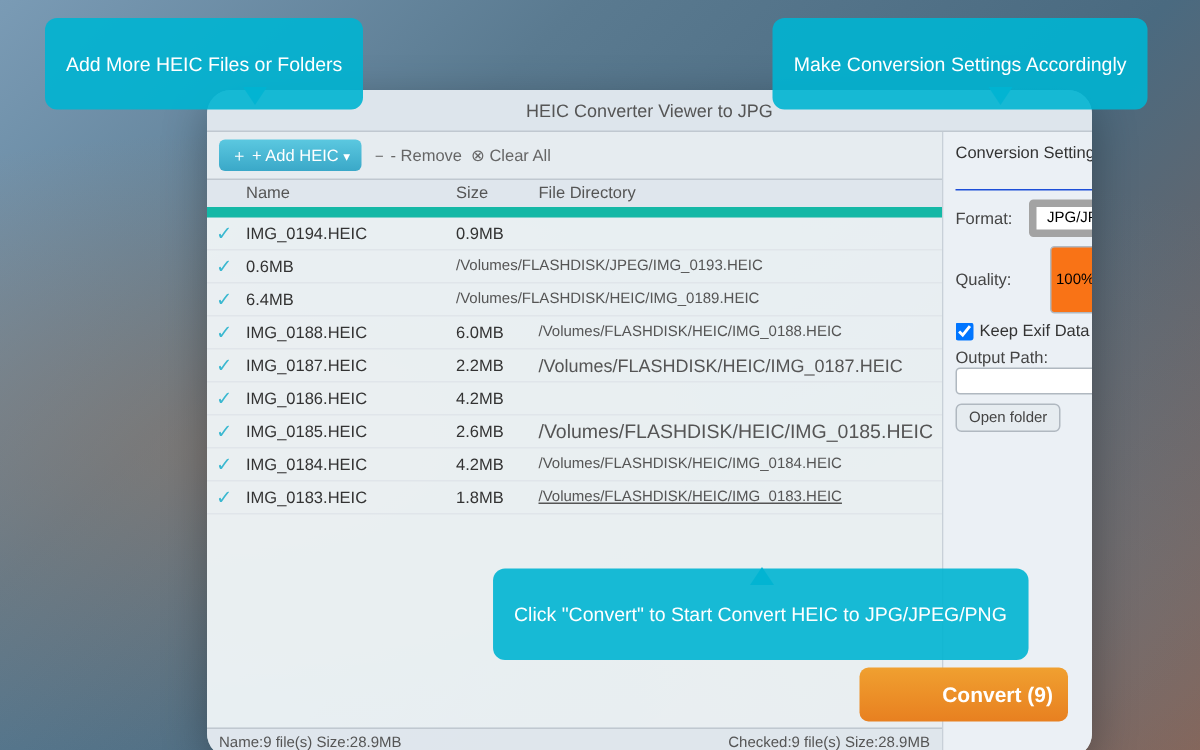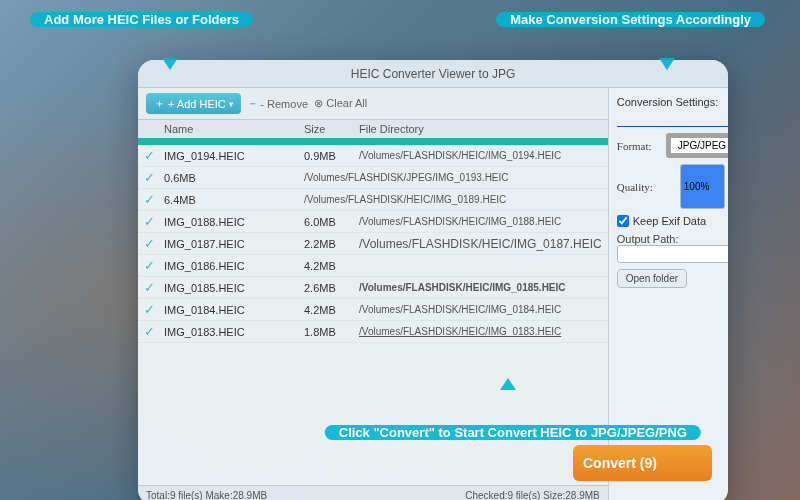--- a/index.html
+++ b/index.html
@@ -27,22 +27,22 @@
       background: radial-gradient(ellipse at 20% 60%, rgba(180,120,80,0.4) 0%, transparent 50%),
                   radial-gradient(ellipse at 80% 80%, rgba(100,140,160,0.3) 0%, transparent 50%);
     }
 
     
     .tooltip-bubble {
       position: absolute;
       background: rgba(0, 180, 210, 0.9);
       color: white;
       font-size: 13px;
-      font-weight: 700;
-      padding: 0 14px;
+      font-weight: 400;
+      padding: 23px 14px;
       border-radius: 8px;
       z-index: 10;
     }
     .tooltip-bubble.top-left {
       top: 12px;
       left: 30px;
     }
     .tooltip-bubble.top-right {
       top: 12px;
       right: 35px;
@@ -228,38 +228,37 @@
     .setting-row {
       display: flex;
       align-items: center;
       justify-content: space-between;
       gap: 4px;
     }
     .setting-label {
       font-size: 11px;
       color: #444;
       min-width: 45px;
-      font-family: Liberation Serif, serif;
     }
 
     .setting-select {
       font-size: 10px;
       border: 5px solid #a3a3a3;
       border-radius: 3px;
       padding: 1px 3px;
       background: white;
       flex: 1;
     }
 
     .setting-input-num {
       font-size: 10px;
       border: 1px solid #b0b8c0;
       border-radius: 3px;
       padding: 16px 3px;
-      background: #3b82f6;
+      background: #f97316;
       width: 45px;
     }
 
     .stepper {
       display: flex;
       flex-direction: column;
       border: 1px solid #b0b8c0;
       border-radius: 2px;
       overflow: hidden;
     }
@@ -329,21 +328,21 @@
     .btn-convert {
       background: linear-gradient(to bottom, #f0a030, #e88020);
       border: none;
       border-radius: 6px;
       color: white;
       font-size: 14px;
       font-weight: 600;
       padding: 10px;
       cursor: pointer;
       margin: 6px 8px;
-      text-align: left;
+      text-align: right;
     }
   </style>
 </head>
 <body>
 
 <div class="bg"></div>
 
 <div class="tooltip-bubble top-left">
   <span>Add More HEIC Files or Folders</span>
 </div>
@@ -393,21 +392,20 @@
         <span>Size</span>
         <span>File Directory</span>
       </div>
 
       <div class="file-table">
 
       <div class="table-row">
       <span class="row-check" style="color:#3ab8d0; font-size:13px;">✓</span>
       <span>IMG_0194.HEIC</span>
       <span>0.9MB</span>
-      <span style="font-size:10px; color:#555;">/Volumes/FLASHDISK/HEIC/IMG_0194.HEIC</span>
     </div>
           <div class="table-row">
       <span class="row-check" style="color:#3ab8d0; font-size:13px;">✓</span>
       <span>0.6MB</span>
       <span style="font-size:10px; color:#555;">/Volumes/FLASHDISK/JPEG/IMG_0193.HEIC</span>
     </div>
           <div class="table-row">
       <span class="row-check" style="color:#3ab8d0; font-size:13px;">✓</span>
       <span>6.4MB</span>
       <span style="font-size:10px; color:#555;">/Volumes/FLASHDISK/HEIC/IMG_0189.HEIC</span>
@@ -426,38 +424,38 @@
     </div>
           <div class="table-row">
       <span class="row-check" style="color:#3ab8d0; font-size:13px;">✓</span>
       <span>IMG_0186.HEIC</span>
       <span>4.2MB</span>
     </div>
           <div class="table-row">
       <span class="row-check" style="color:#3ab8d0; font-size:13px;">✓</span>
       <span>IMG_0185.HEIC</span>
       <span>2.6MB</span>
-      <span style="font-size:10px; color:#555;font-weight:bold;">/Volumes/FLASHDISK/HEIC/IMG_0185.HEIC</span>
+      <span style="font-size:13px; color:#555;">/Volumes/FLASHDISK/HEIC/IMG_0185.HEIC</span>
     </div>
           <div class="table-row">
       <span class="row-check" style="color:#3ab8d0; font-size:13px;">✓</span>
       <span>IMG_0184.HEIC</span>
       <span>4.2MB</span>
       <span style="font-size:10px; color:#555;">/Volumes/FLASHDISK/HEIC/IMG_0184.HEIC</span>
     </div>
           <div class="table-row">
       <span class="row-check" style="color:#3ab8d0; font-size:13px;">✓</span>
       <span>IMG_0183.HEIC</span>
       <span>1.8MB</span>
       <span style="font-size:10px; color:#555;text-decoration:underline;">/Volumes/FLASHDISK/HEIC/IMG_0183.HEIC</span>
     </div>
         </div>
 
       <div class="status-bar">
-        <span>Total:9 file(s) Make:28.9MB</span>
+        <span>Name:9 file(s) Size:28.9MB</span>
         <span>Checked:9 file(s) Size:28.9MB</span>
       </div>
     </div>
 
     <div class="settings-panel">
       <div class="settings-title">Conversion Settings:</div>
 
       <div class="setting-row">
         <span class="setting-label">Format:</span>
         <select class="setting-select">

